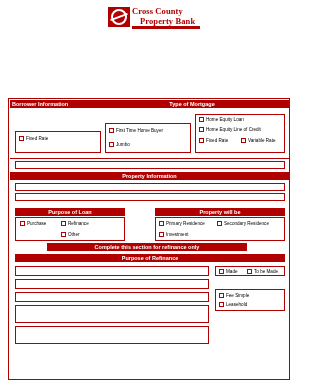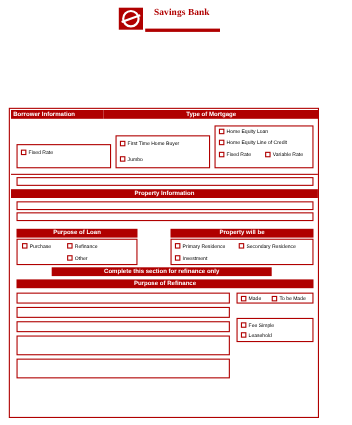--- a/index.html
+++ b/index.html
@@ -139,21 +139,22 @@
     vertical-align: -0.5px;
     background: #ffffff;
   }
 </style>
 </head>
 <body>
 
 <div class="logo-wrap">
   <div class="logo-mark"></div>
   <div class="logo-text">
-    <div class="logo-line2">Savings Bank</div>
+    <div class="logo-line1">Cross County</div>
+    <div class="logo-line2">Property Bank</div>
   </div>
   <div class="logo-bar"></div>
 </div>
 
 <div class="form">
 
   <div class="bar left" style="left:1px; top:1px; width:84px;">Borrower Information</div>
 
   <div class="bar" style="left:85px; top:1px; width:196px;">Type of Mortgage</div>
 

